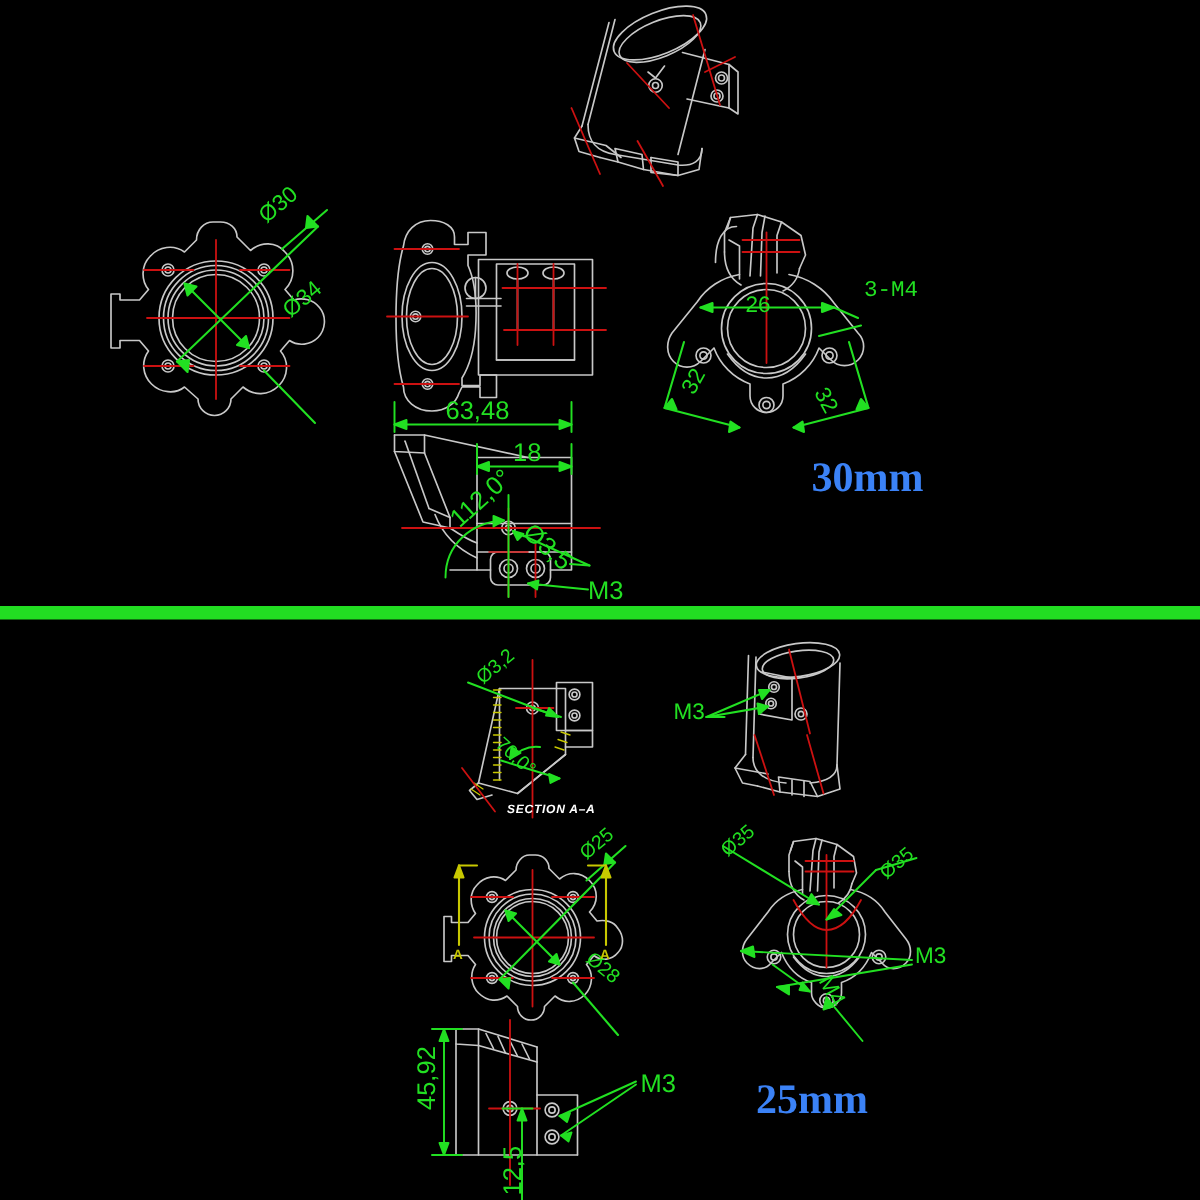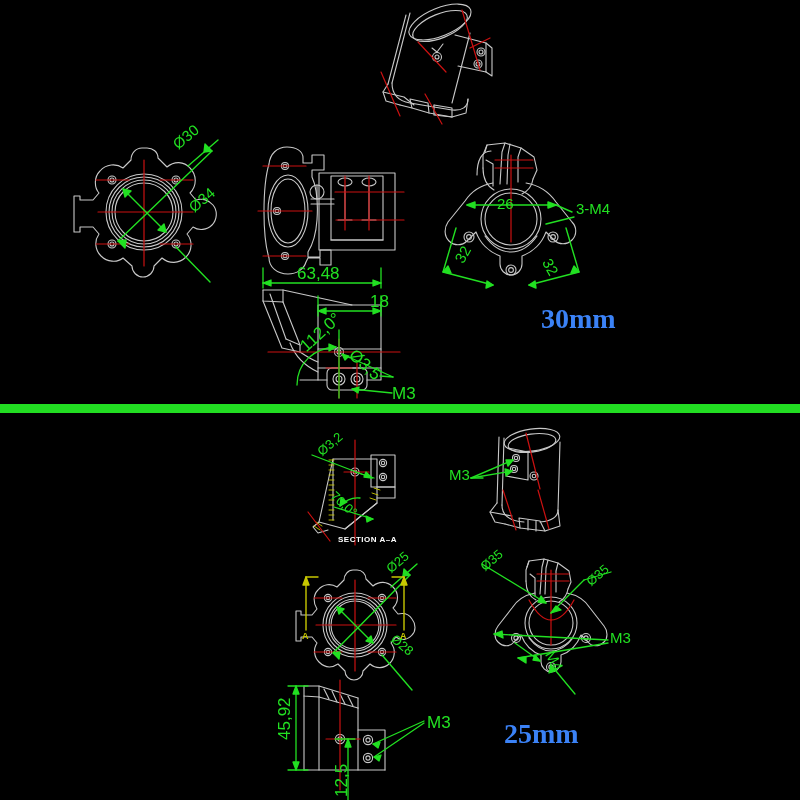--- a/index.html
+++ b/index.html
@@ -476,35 +476,35 @@
         <path d="M374 757 L381 755 L379 761 Z" fill="#22e022"></path>
       </g>
 
     </g>
   </svg>
 
   <div class="lbl" style="left:170px;top:140px;transform:rotate(-40deg);transform-origin:left top;">Ø30</div>
   <div class="lbl" style="left:186px;top:203px;transform:rotate(-40deg);transform-origin:left top;">Ø34</div>
 
   <div class="lbl" style="left:497px;top:196px;">26</div>
-  <div class="lbl" style="left:576px;top:201px;">3-M4</div>
+  <div class="lbl" style="left:576px;top:186px;font-family:Liberation Mono, monospace;">3-M4</div>
   <div class="lbl" style="left:452px;top:258px;transform:rotate(-61deg);transform-origin:left top;">32</div>
   <div class="lbl" style="left:553px;top:256px;transform:rotate(61deg);transform-origin:left top;">32</div>
 
   <div class="lbl" style="left:297px;top:265px;font-size:17px;">63,48</div>
-  <div class="lbl" style="left:342px;top:293px;font-size:17px;margin-left:28px;">18</div>
+  <div class="lbl" style="left:342px;top:293px;font-size:17px;">18</div>
   <div class="lbl" style="left:297px;top:342px;transform:rotate(-42deg);transform-origin:left top;font-size:17px;">112,0°</div>
   <div class="lbl" style="left:357px;top:346px;transform:rotate(42deg);transform-origin:left top;font-size:17px;">Ø3,5</div>
   <div class="lbl" style="left:392px;top:385px;font-size:17px;">M3</div>
 
   <div class="size-label" style="left:541px;top:303px;">30mm</div>
 
   <div class="lbl sm" style="left:315px;top:448px;transform:rotate(-40deg);transform-origin:left top;">Ø3,2</div>
   <div class="lbl sm" style="left:337px;top:489px;transform:rotate(42deg);transform-origin:left top;">70,0°</div>
-  <div class="sect" style="left:338px;top:535px;">SECTION A–A</div>
+  <div class="sect" style="left:338px;top:535px;font-style:italic;">SECTION A–A</div>
 
   <div class="lbl" style="left:449px;top:467px;">M3</div>
 
   <div class="lbl sm" style="left:384px;top:565px;transform:rotate(-40deg);transform-origin:left top;">Ø25</div>
   <div class="lbl sm" style="left:397px;top:632px;transform:rotate(40deg);transform-origin:left top;">Ø28</div>
   <div class="lbl ylw" style="left:302px;top:632px;">A</div>
   <div class="lbl ylw" style="left:400px;top:632px;">A</div>
 
   <div class="lbl sm" style="left:478px;top:563px;transform:rotate(-40deg);transform-origin:left top;">Ø35</div>
   <div class="lbl sm" style="left:584px;top:578px;transform:rotate(-40deg);transform-origin:left top;">Ø35</div>

